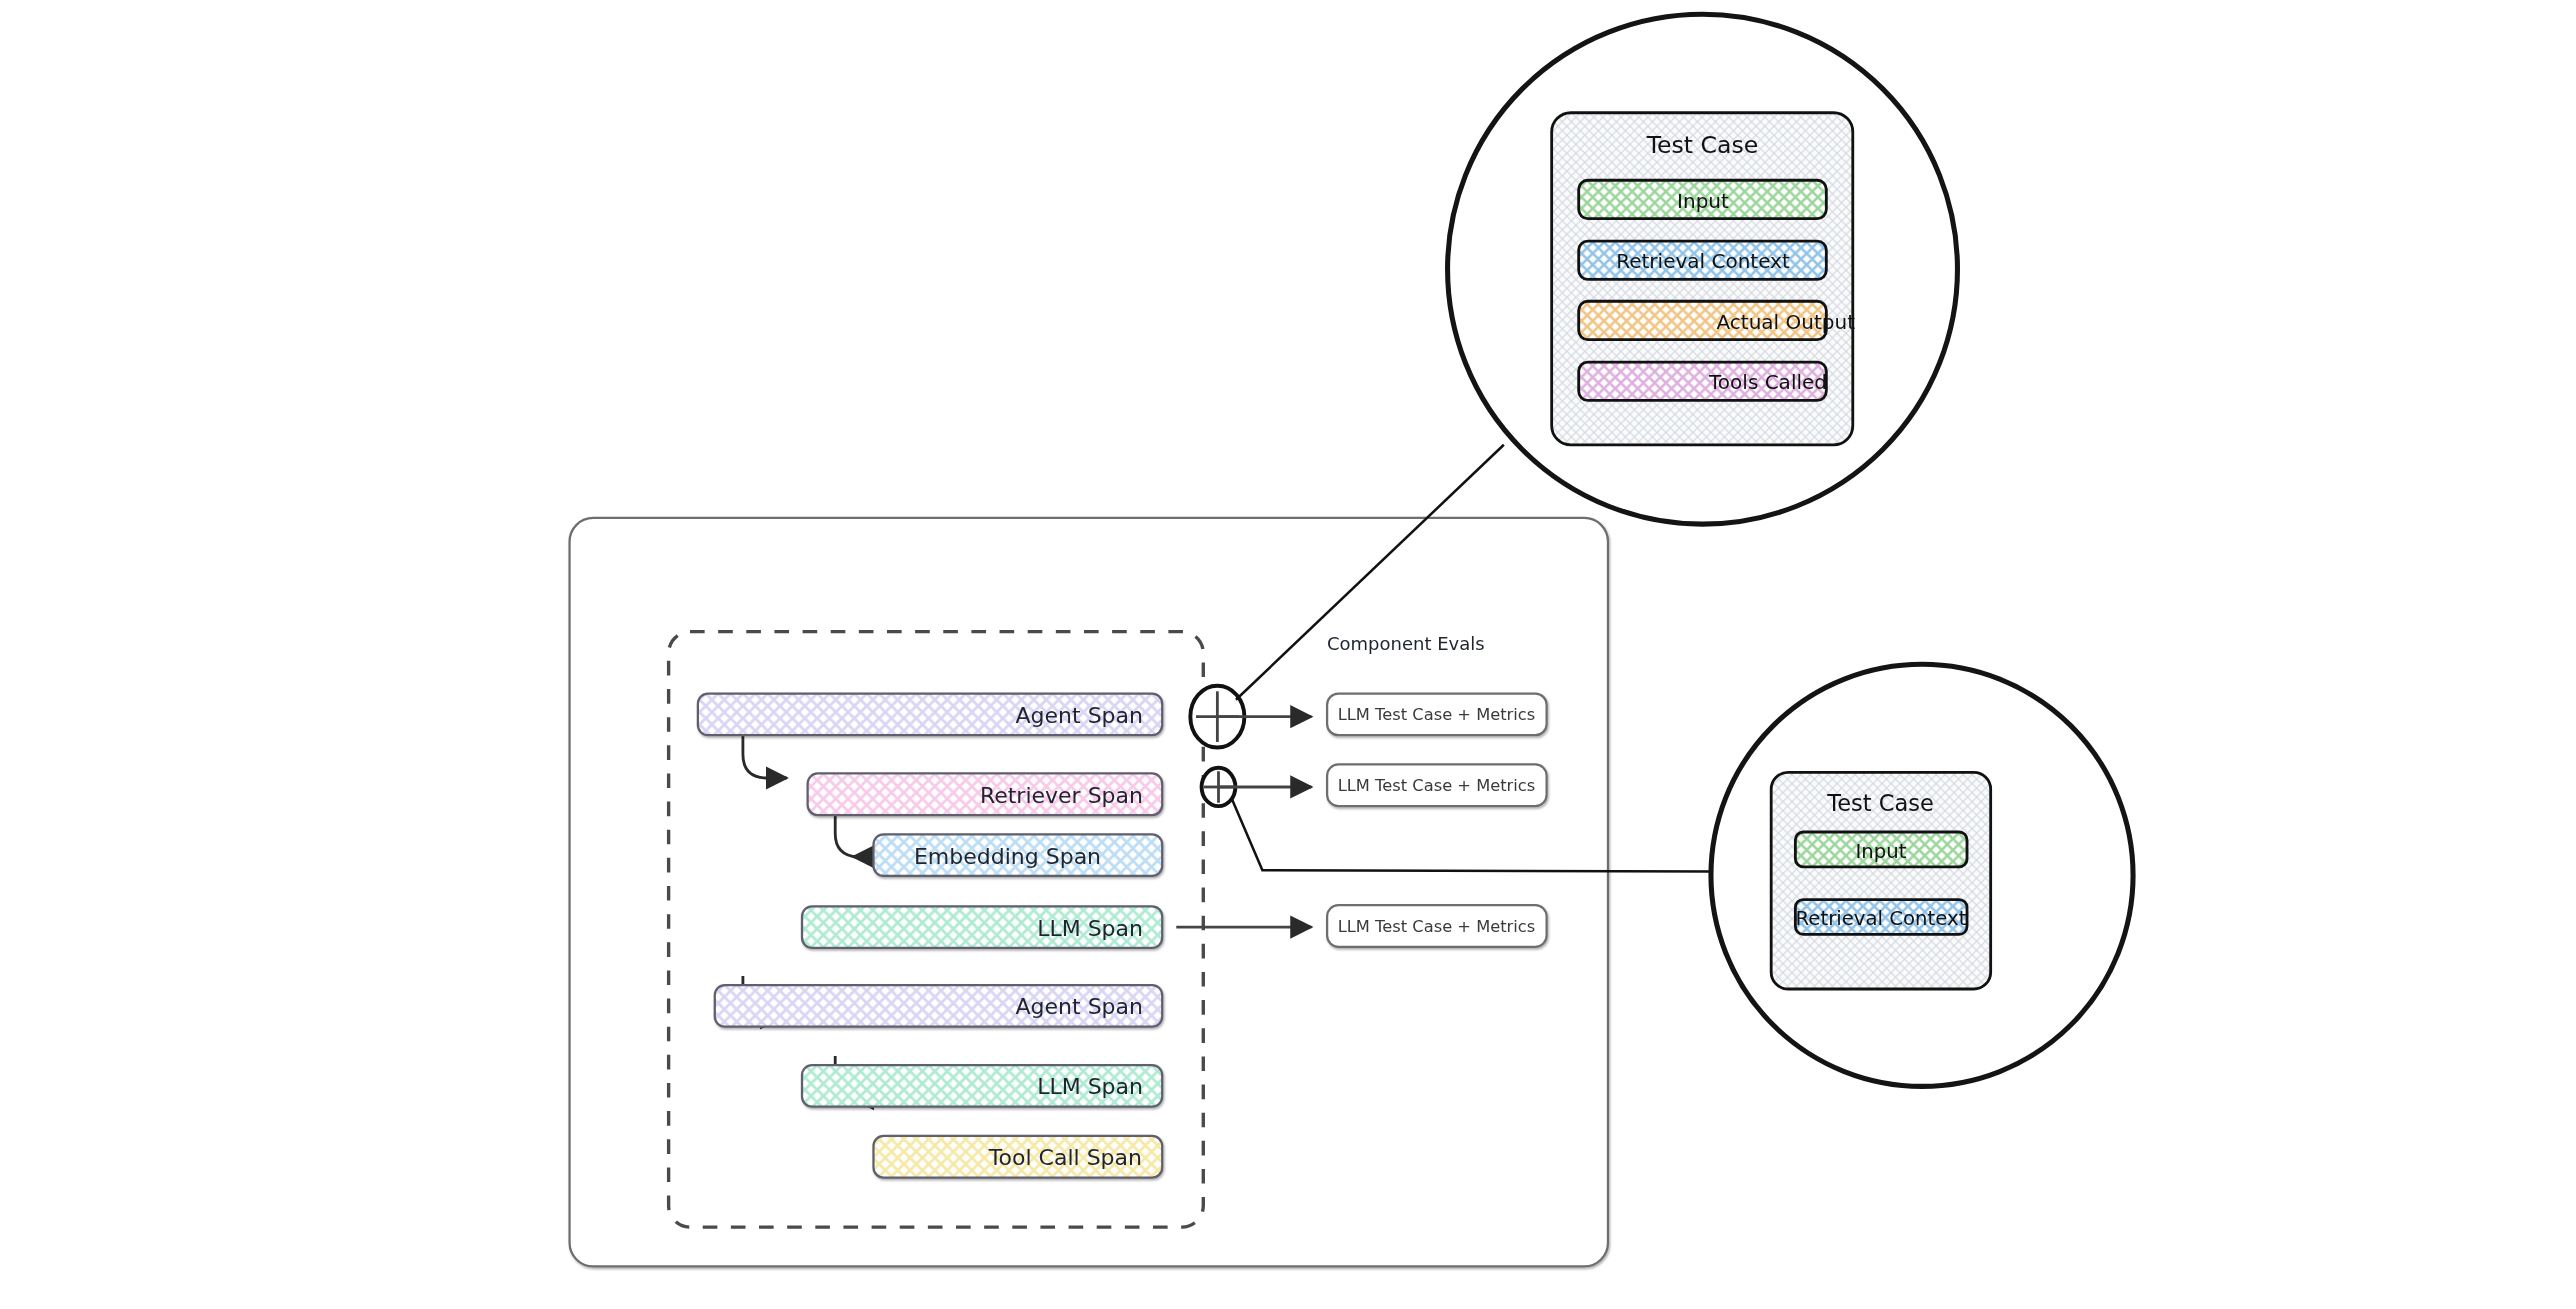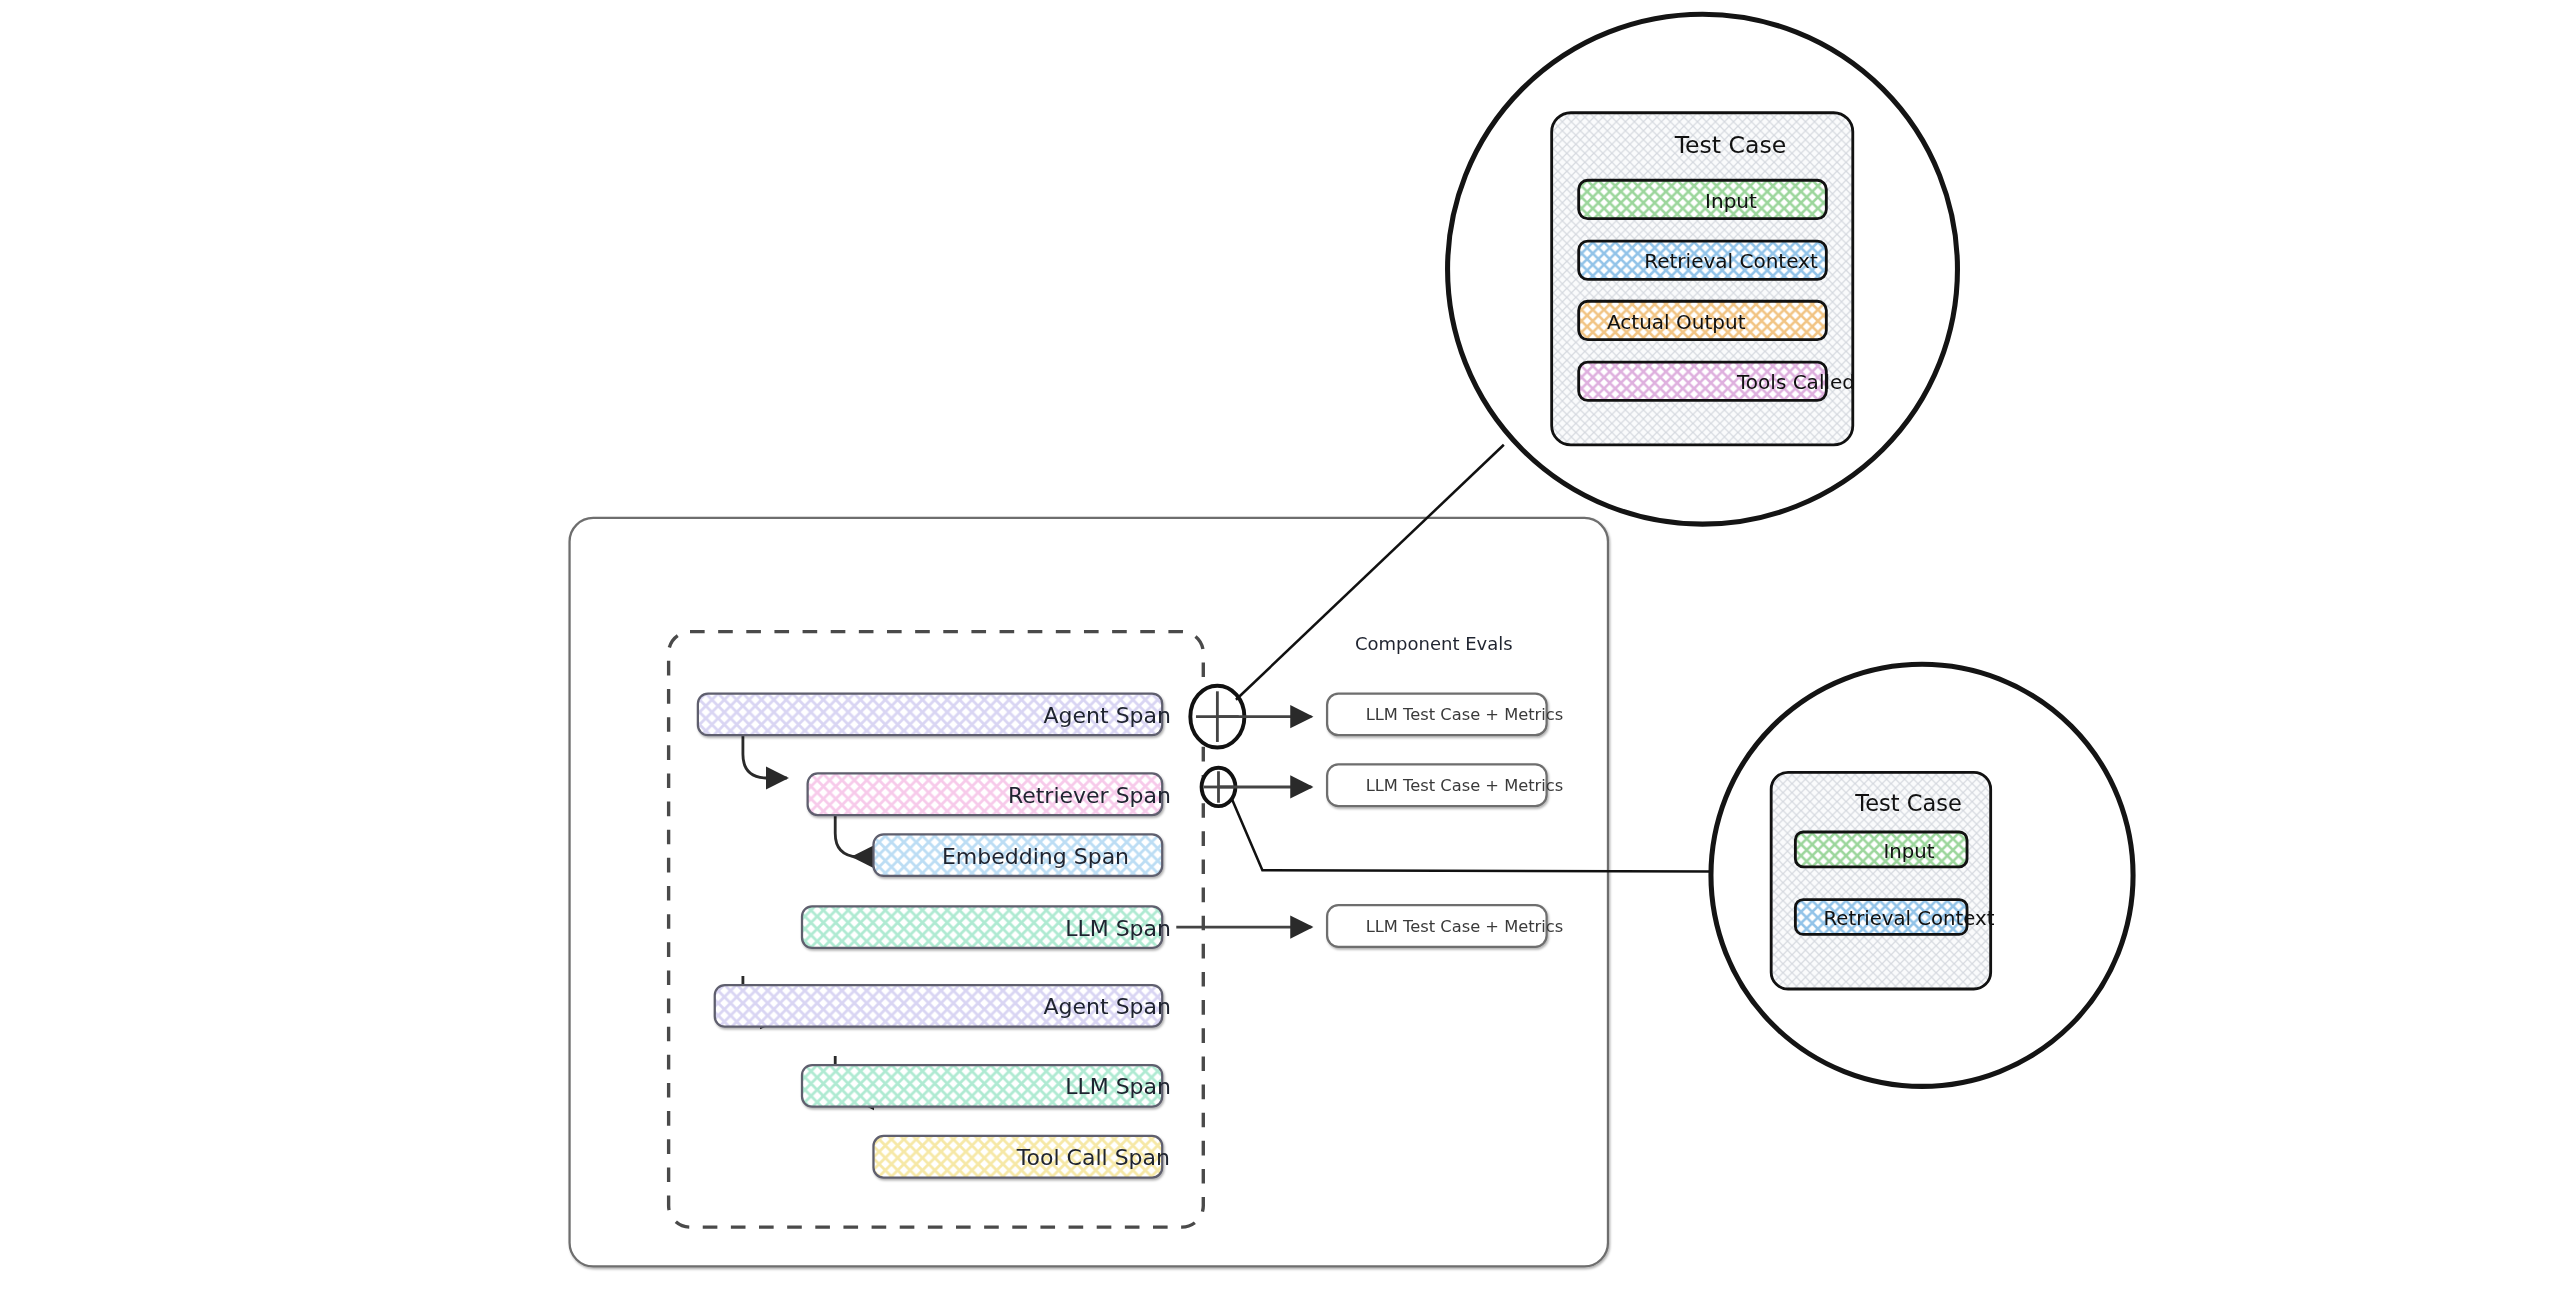--- a/index.html
+++ b/index.html
@@ -1,20 +1,20 @@
 <!DOCTYPE html>
 <html style="font-size:9px"><head>
 <meta charset="utf-8">
 <style>
   html,body{margin:0;padding:0;background:#ffffff;}
   body{width:2576px;height:1310px;position:relative;overflow:hidden;
        font-family:"DejaVu Sans","Liberation Sans",sans-serif;}
   #stage{position:absolute;left:0;top:0;width:2576px;height:1310px;}
   svg.layer{position:absolute;left:0;top:0;width:2576px;height:1310px;overflow:visible;}
-  .lbl{position:absolute;white-space:nowrap;color:#1f2430;padding-left:28px;}
+  .lbl{position:absolute;white-space:nowrap;color:#1f2430;}
 </style>
 </head>
 <body>
 
 <div id="stage">
 
   <svg class="layer" viewBox="0 0 4577 2327">
     <defs>
 
       <pattern id="hx-agent" width="22" height="22" patternUnits="userSpaceOnUse">
@@ -146,21 +146,21 @@
 
   <div class="lbl" style="left:1327px;top:633px;width:219px;text-align:left;font-size:18px;">Component Evals</div>
 
   <div class="lbl" style="left:1327px;top:705px;width:219px;text-align:center;font-size:16.3px;color:#3a3a3a;">LLM Test Case + Metrics</div>
   <div class="lbl" style="left:1327px;top:776px;width:219px;text-align:center;font-size:16.3px;color:#3a3a3a;">LLM Test Case + Metrics</div>
   <div class="lbl" style="left:1327px;top:917px;width:219px;text-align:center;font-size:16.3px;color:#3a3a3a;">LLM Test Case + Metrics</div>
 
   <div class="lbl" style="left:1552px;top:131px;width:301px;text-align:center;font-size:23.6px;color:#111;">Test Case</div>
   <div class="lbl" style="left:1579px;top:189px;width:248px;text-align:center;font-size:20px;color:#111;">Input</div>
   <div class="lbl" style="left:1579px;top:249px;width:248px;text-align:center;font-size:20px;color:#111;">Retrieval Context</div>
-  <div class="lbl" style="left:1579px;top:310px;width:276px;text-align:left;font-size:20px;color:#111;">Actual Output</div>
+  <div class="lbl" style="left:1579px;top:310px;width:276px;text-align:right;font-size:20px;color:#111;">Actual Output</div>
   <div class="lbl" style="left:1579px;top:370px;width:248px;text-align:right;font-size:20px;color:#111;">Tools Called</div>
 
   <div class="lbl" style="left:1771px;top:790px;width:219px;text-align:center;font-size:22.5px;color:#111;">Test Case</div>
   <div class="lbl" style="left:1795px;top:840px;width:172px;text-align:center;font-size:19.7px;color:#111;">Input</div>
   <div class="lbl" style="left:1795px;top:907px;width:172px;text-align:center;font-size:19.7px;color:#111;">Retrieval Context</div>
 
 </div>
 
 
 </body></html>

